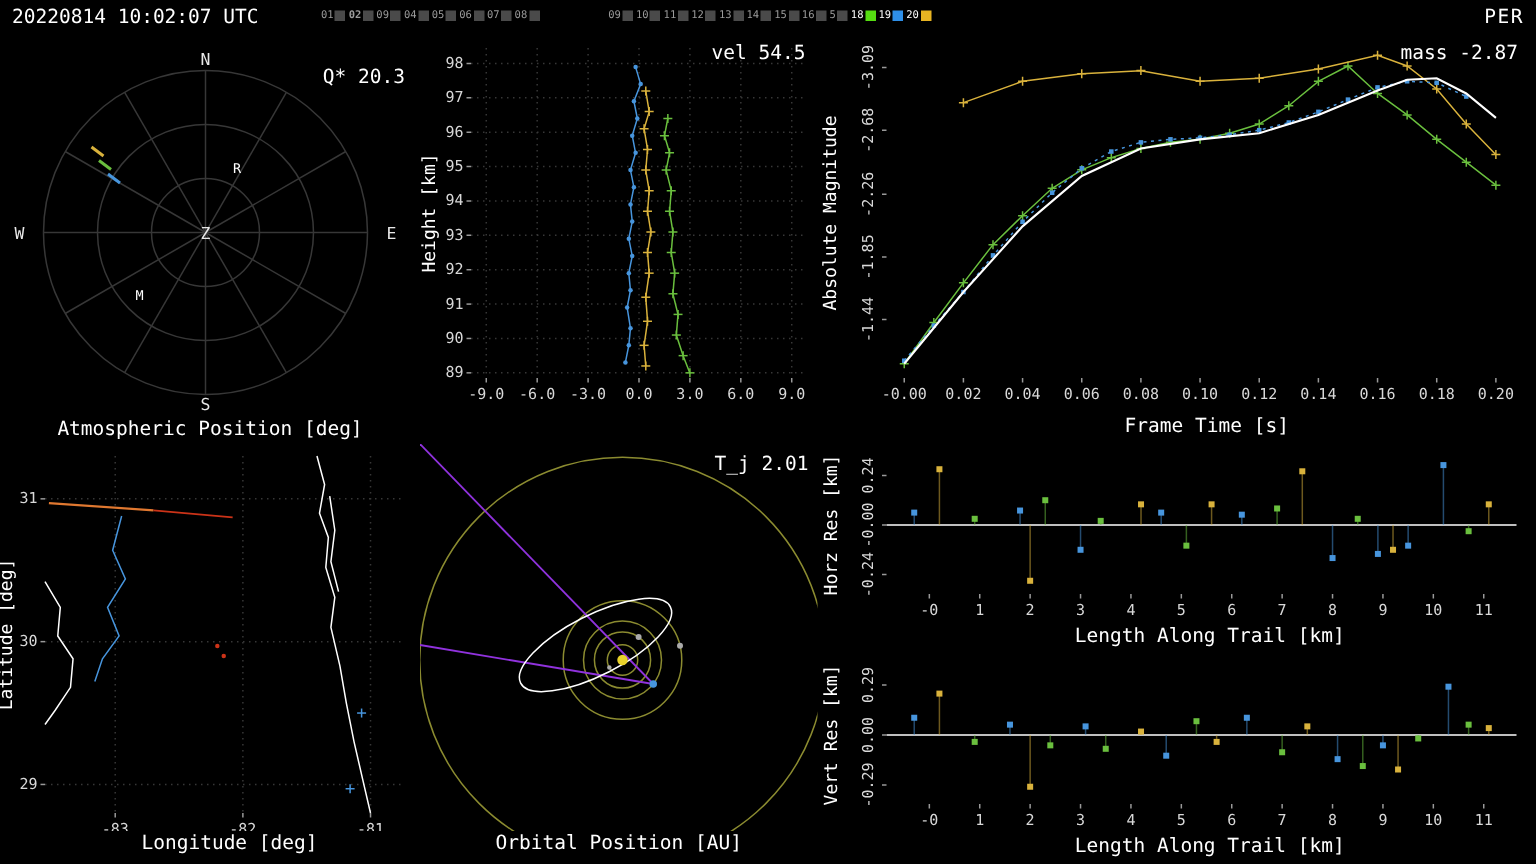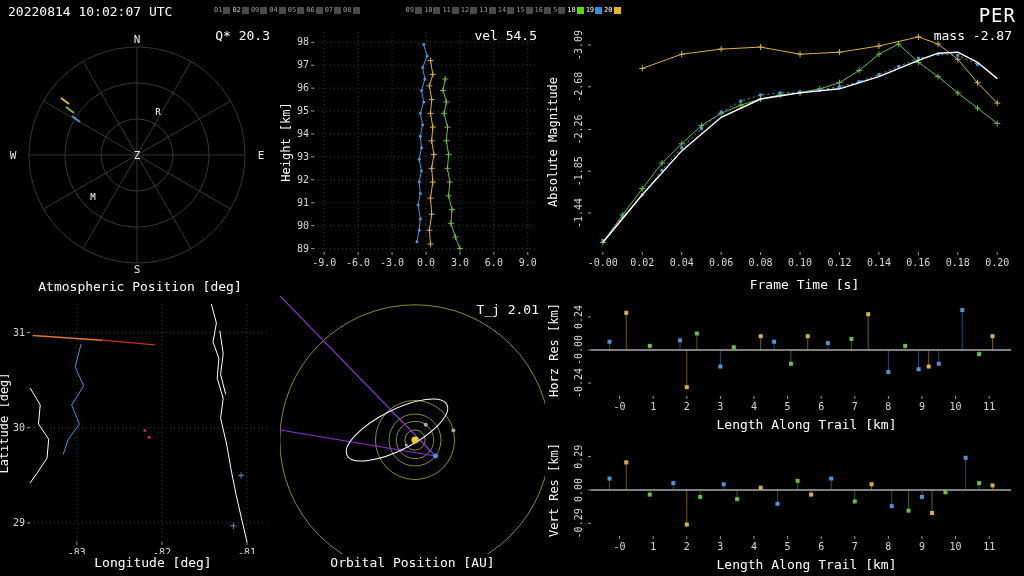--- a/index.html
+++ b/index.html
@@ -1,21 +1,21 @@
 <!DOCTYPE html>
 <html><head>
 <meta charset="utf-8">
 <style>
 *{box-sizing:border-box}
 html,body{margin:0;padding:0;background:#000}
 body{width:1024px;height:576px;position:relative;overflow:hidden;
      font-family:"DejaVu Sans Mono","Liberation Mono",monospace;color:#fff}
 .topbar{position:absolute;left:0;top:0;width:1024px;height:24px;background:#000}
 .ts{position:absolute;left:8px;top:4px;font-size:13px;white-space:nowrap}
-.shower{position:absolute;right:8px;top:4px;font-size:19px;letter-spacing:1px}
+.shower{position:absolute;right:8px;top:4px;font-size:13px;letter-spacing:1px}
 .stations{position:absolute;left:214px;top:6px;display:flex}
 .station{display:flex;align-items:center;margin-right:2px}
 .st-num{font-size:7px;margin-right:1px;line-height:8px}
 .st-box{width:7px;height:7px;display:inline-block}
 .panel{position:absolute}
 .caption{position:absolute;text-align:center;font-size:13px;color:#fff;white-space:nowrap}
 .corner{position:absolute;font-size:13px;color:#fff;white-space:nowrap}
 svg{display:block;font-family:"DejaVu Sans Mono","Liberation Mono",monospace}
 </style>
 </head>
@@ -129,21 +129,21 @@
       <text x="261" y="135" fill="#e8e8e8" font-size="11" text-anchor="middle">E</text>
       <text x="137" y="249" fill="#e8e8e8" font-size="11" text-anchor="middle">S</text>
       <text x="13" y="135" fill="#e8e8e8" font-size="11" text-anchor="middle">W</text>
       <text x="137" y="135" fill="#e8e8e8" font-size="11" text-anchor="middle">Z</text>
       <text x="158" y="91" fill="#fff" font-size="9" text-anchor="middle">R</text>
       <text x="93" y="176" fill="#fff" font-size="9" text-anchor="middle">M</text>
       <line x1="61" y1="74" x2="69" y2="80" stroke="#d9b23c" stroke-width="2"></line>
       <line x1="66" y1="83" x2="74" y2="89" stroke="#6abf3e" stroke-width="2"></line>
       <line x1="72" y1="92" x2="80" y2="98" stroke="#4795dd" stroke-width="2"></line>
     </svg>
-  <div class="corner" style="top:4px;right:10px">Q* 20.3</div>
+  <div class="corner" style="top:20px;right:10px">Q* 20.3</div>
   <div class="caption" style="left:0;right:0;top:255px">Atmospheric Position [deg]</div>
 </div>
 
 <div class="panel" style="left:280px;top:24px;width:265px;height:272px">
   <svg id="svg-trail" width="265" height="252">
       <line x1="44.18181818181819" x2="44.18181818181819" y1="8" y2="228" stroke="#373737" stroke-dasharray="1,3"></line>
       <line x1="78.12121212121212" x2="78.12121212121212" y1="8" y2="228" stroke="#373737" stroke-dasharray="1,3"></line>
       <line x1="112.06060606060606" x2="112.06060606060606" y1="8" y2="228" stroke="#373737" stroke-dasharray="1,3"></line>
       <line x1="146" x2="146" y1="8" y2="228" stroke="#373737" stroke-dasharray="1,3"></line>
       <line x1="179.93939393939394" x2="179.93939393939394" y1="8" y2="228" stroke="#373737" stroke-dasharray="1,3"></line>

